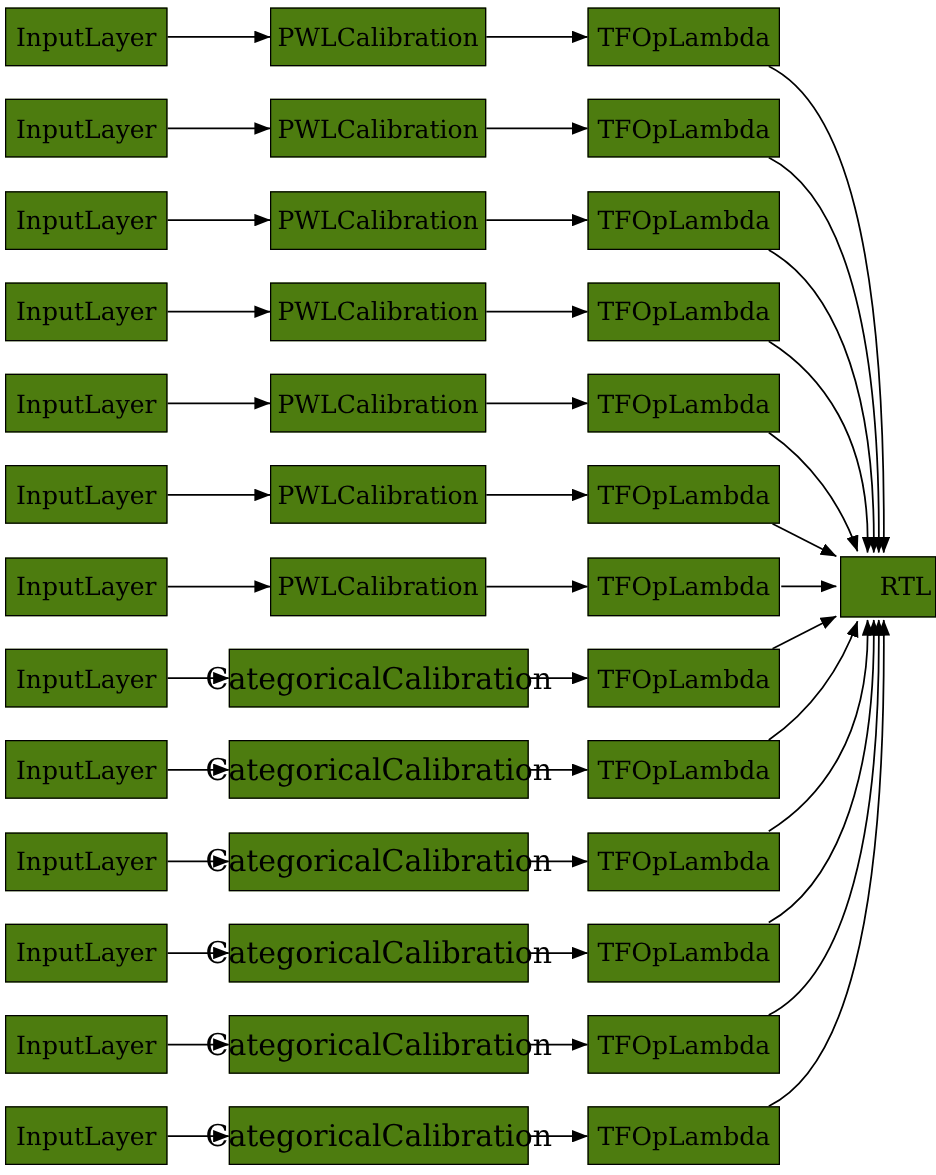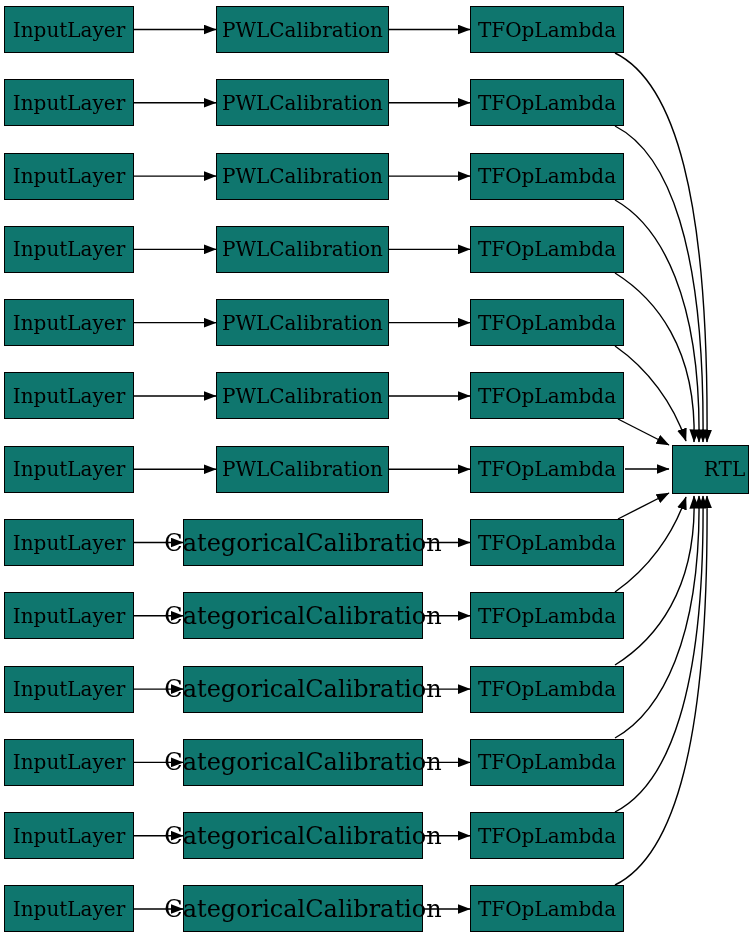--- a/index.html
+++ b/index.html
@@ -20,21 +20,21 @@
     left: 0;
     top: 0;
     width: 749px;
     height: 940px;
     display: block;
   }
   .node {
     position: absolute;
     box-sizing: border-box;
     border: 1.4px solid var(--border, #000000);
-    background: #0f766e;
+    background: #4d7c0f;
     color: var(--text, #000000);
     display: flex;
     align-items: center;
     justify-content: center;
     font-size: 20px;
     line-height: 1;
     white-space: nowrap;
     text-align: center;
   }
   .node.cat { font-size: 24px; }

